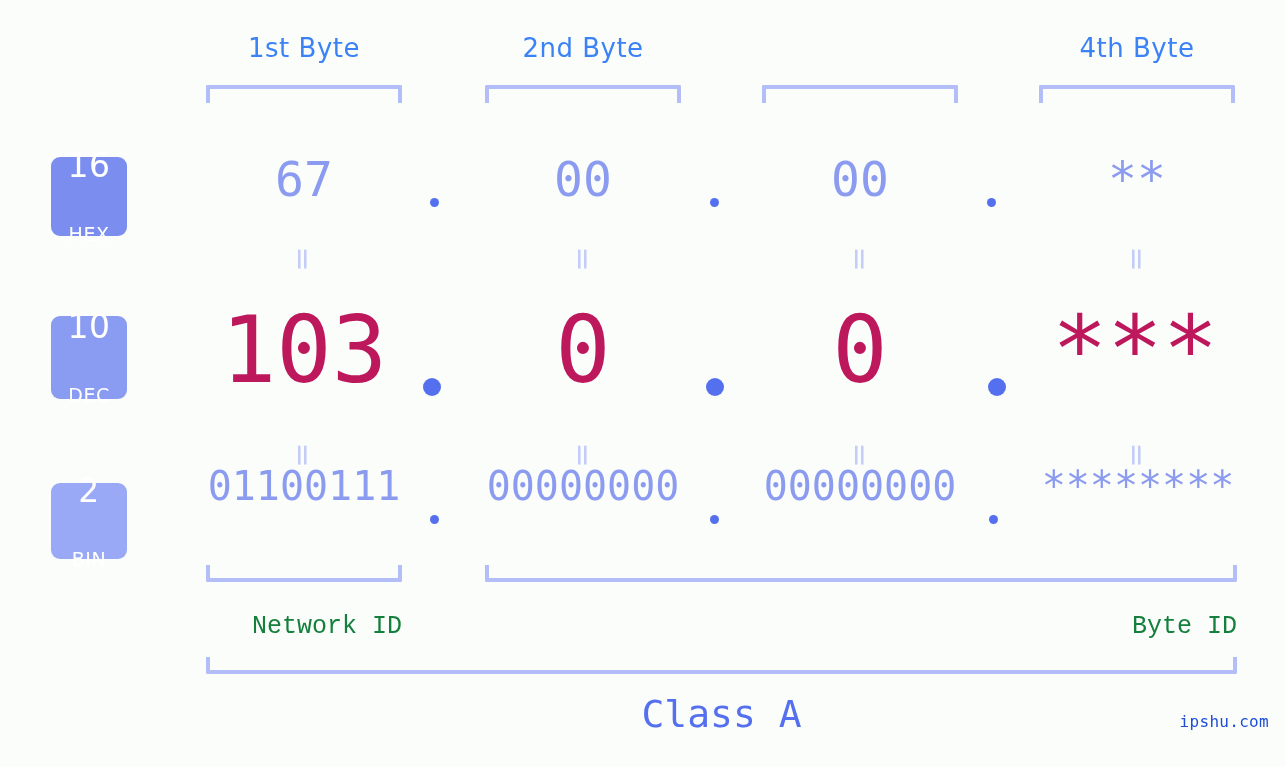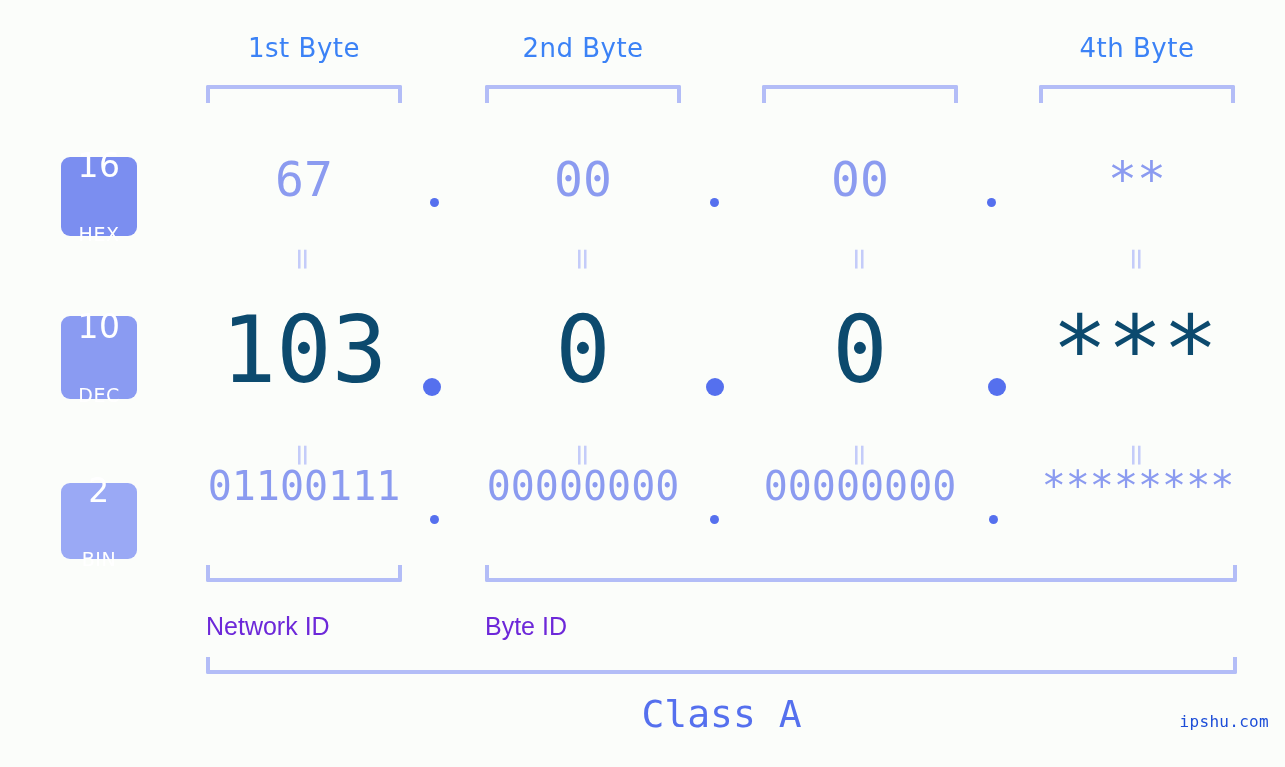--- a/index.html
+++ b/index.html
@@ -40,21 +40,21 @@
     border-top: 4px solid #b3bdf7;
     border-left: 4px solid #b3bdf7;
     border-right: 4px solid #b3bdf7;
     border-radius: 2px 2px 0 0;
     box-sizing: border-box;
   }
 
   
   .badge {
     position: absolute;
-    left: 61px;
+    left: 51px;
     width: 76px;
     border-radius: 9px;
     color: #ffffff;
     text-align: center;
     box-sizing: border-box;
     display: flex;
     flex-direction: column;
     align-items: center;
     justify-content: center;
     line-height: 1;
@@ -77,21 +77,21 @@
 
   
   .val {
     position: absolute;
     text-align: center;
     white-space: nowrap;
     font-family: "DejaVu Sans Mono", monospace;
     line-height: 1;
   }
   .row-hex .val, .row-bin .val { color: #8b9bf0; }
-  .row-dec .val { color: #0c4a6e; }
+  .row-dec .val { color: #be185d; }
 
   .row-hex .val { top: 155px; font-size: 48px; }
   .row-dec .val { top: 305px; font-size: 92px; }
   .row-bin .val { top: 466px; font-size: 40px; }
 
   
   .dot {
     position: absolute;
     border-radius: 50%;
     background: #5570ee;
@@ -123,24 +123,24 @@
     border-right: 4px solid #b3bdf7;
     border-radius: 0 0 2px 2px;
     box-sizing: border-box;
   }
   #bracket-netid { top: 565px; left: 206px; width: 196px; }
   #bracket-hostid { top: 565px; left: 485px; width: 752px; }
   #bracket-class  { top: 657px; left: 206px; width: 1031px; }
 
   .region-label {
     position: absolute;
-    font-family: Liberation Sans, sans-serif;
+    font-family: Liberation Mono, monospace;
     font-size: 25px;
-    color: #6d28d9;
-    text-align: left;
+    color: #15803d;
+    text-align: right;
     white-space: nowrap;
   }
   #label-netid  { top: 612px; left: 206px; width: 196px; }
   #label-hostid { top: 612px; left: 485px; width: 752px; }
 
   #label-class {
     position: absolute;
     top: 692px;
     left: 206px;
     width: 1031px;

